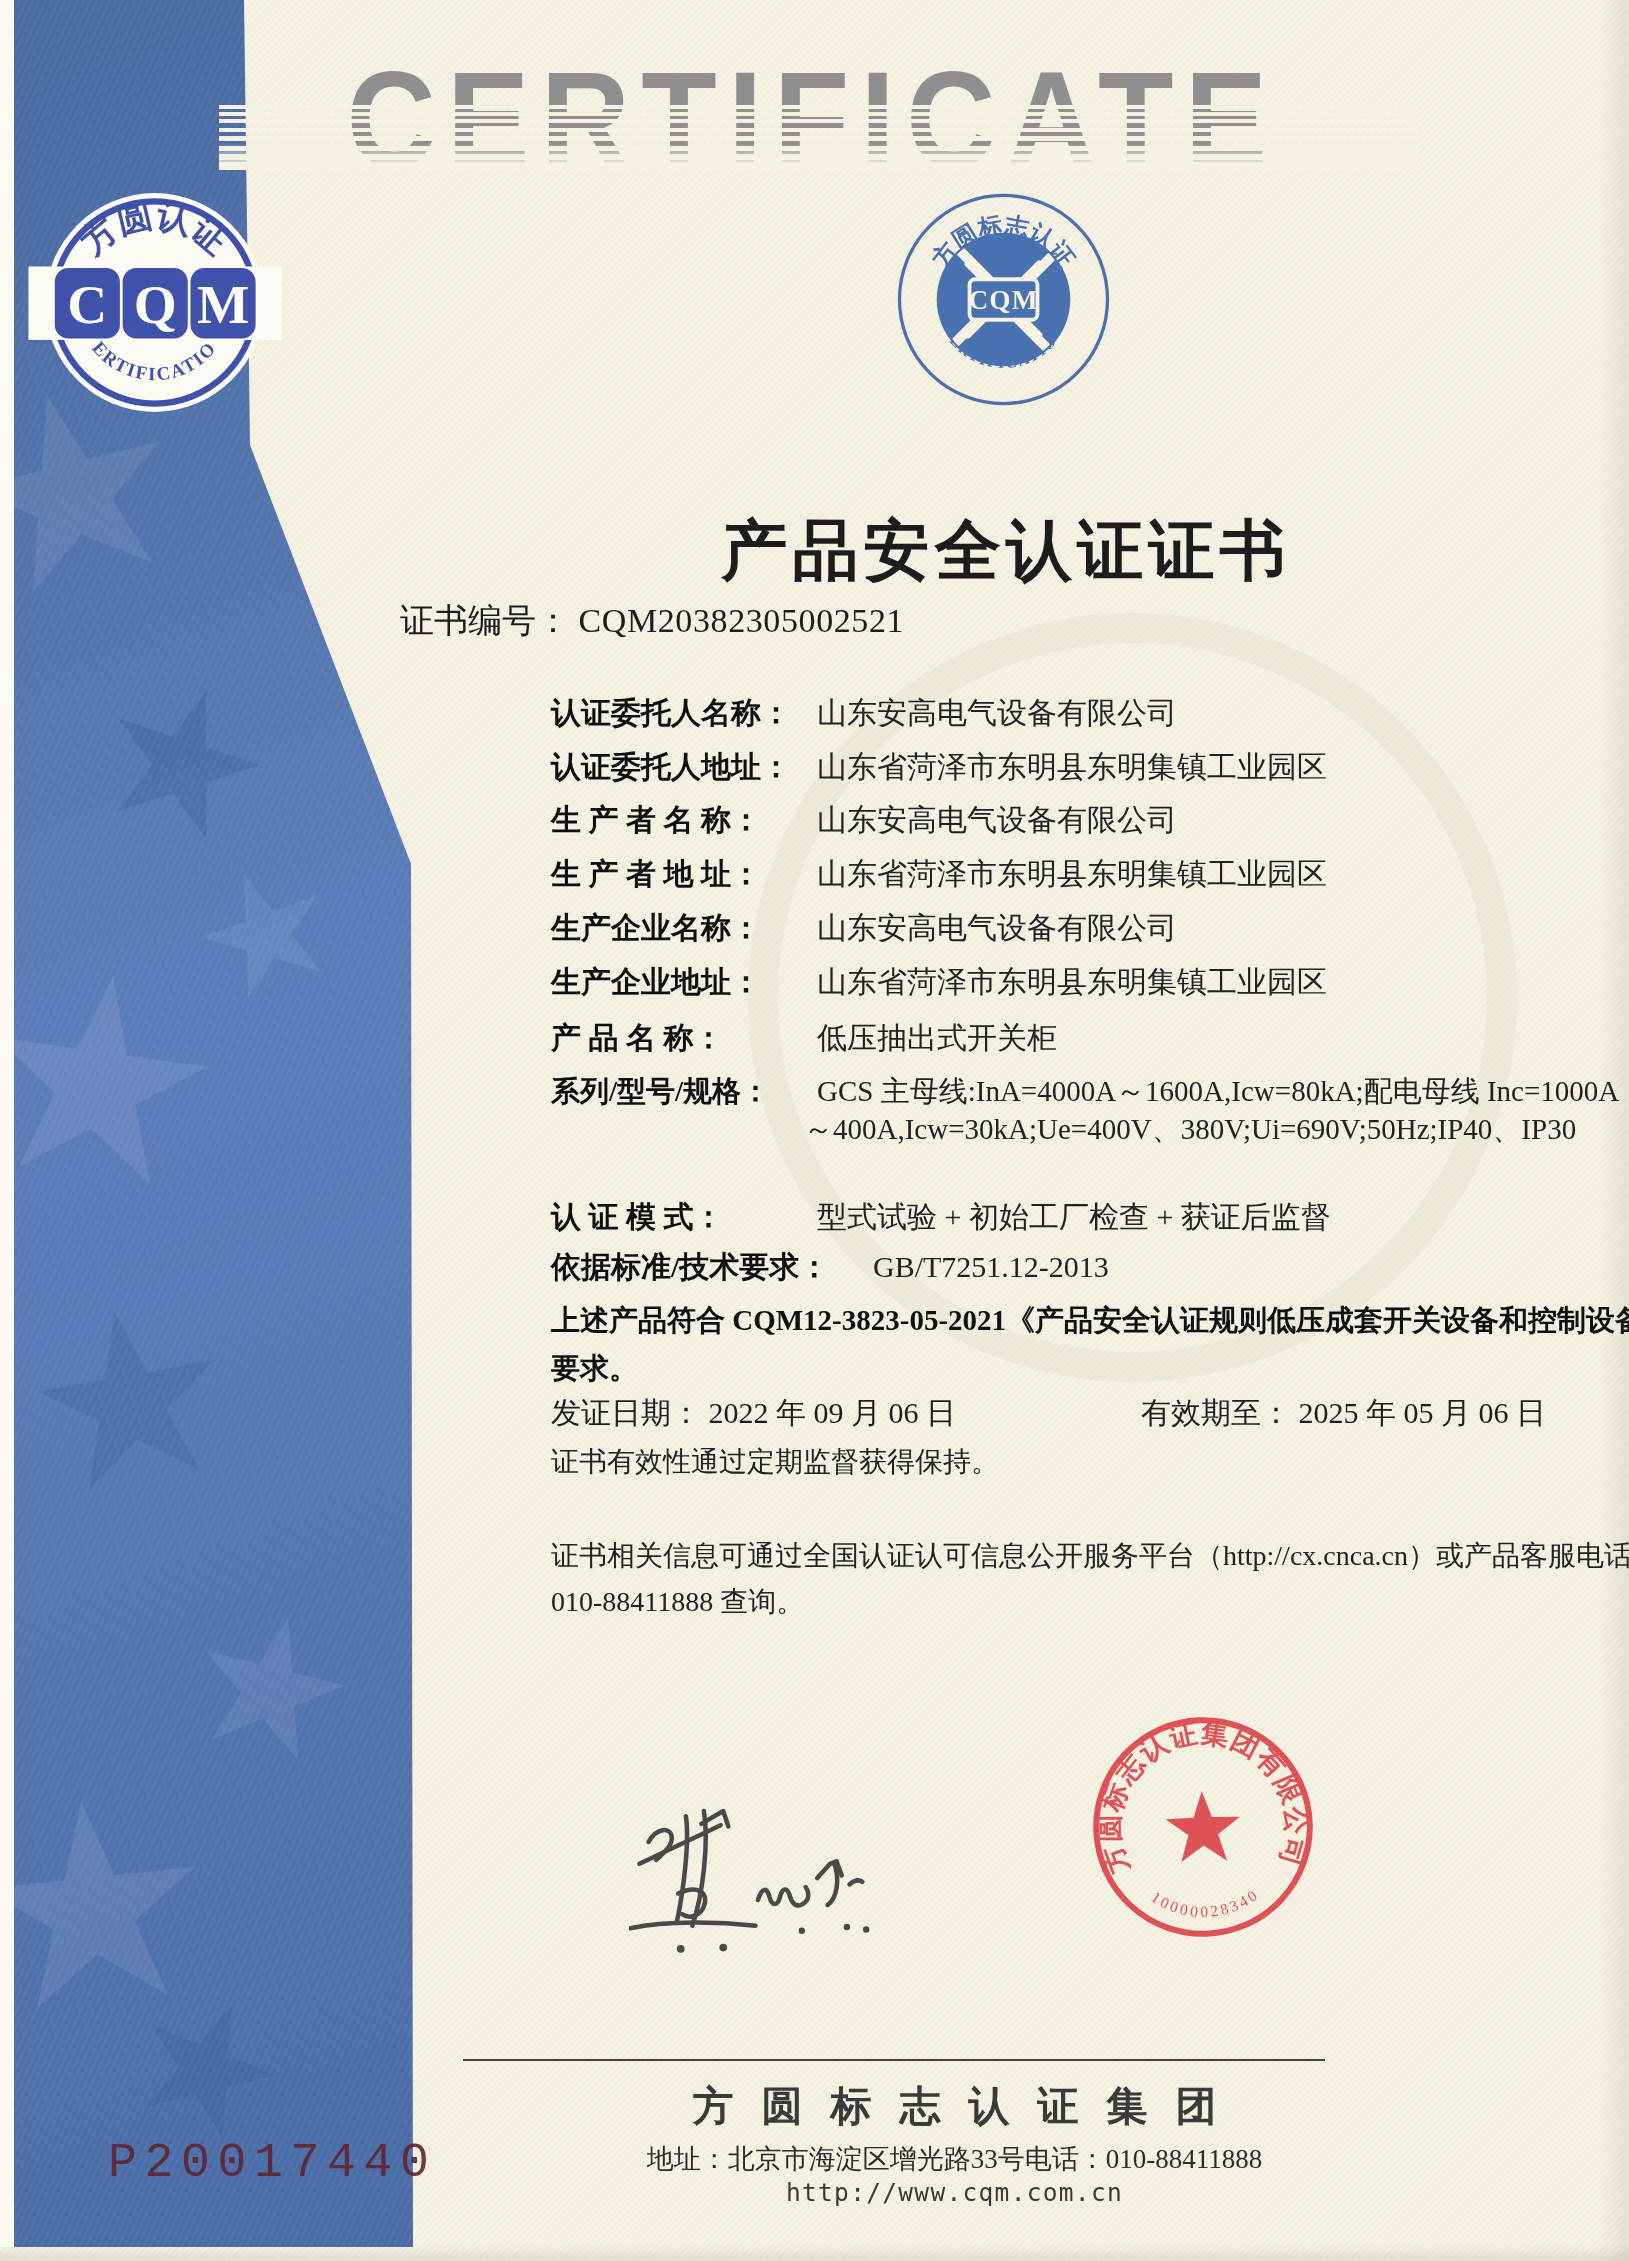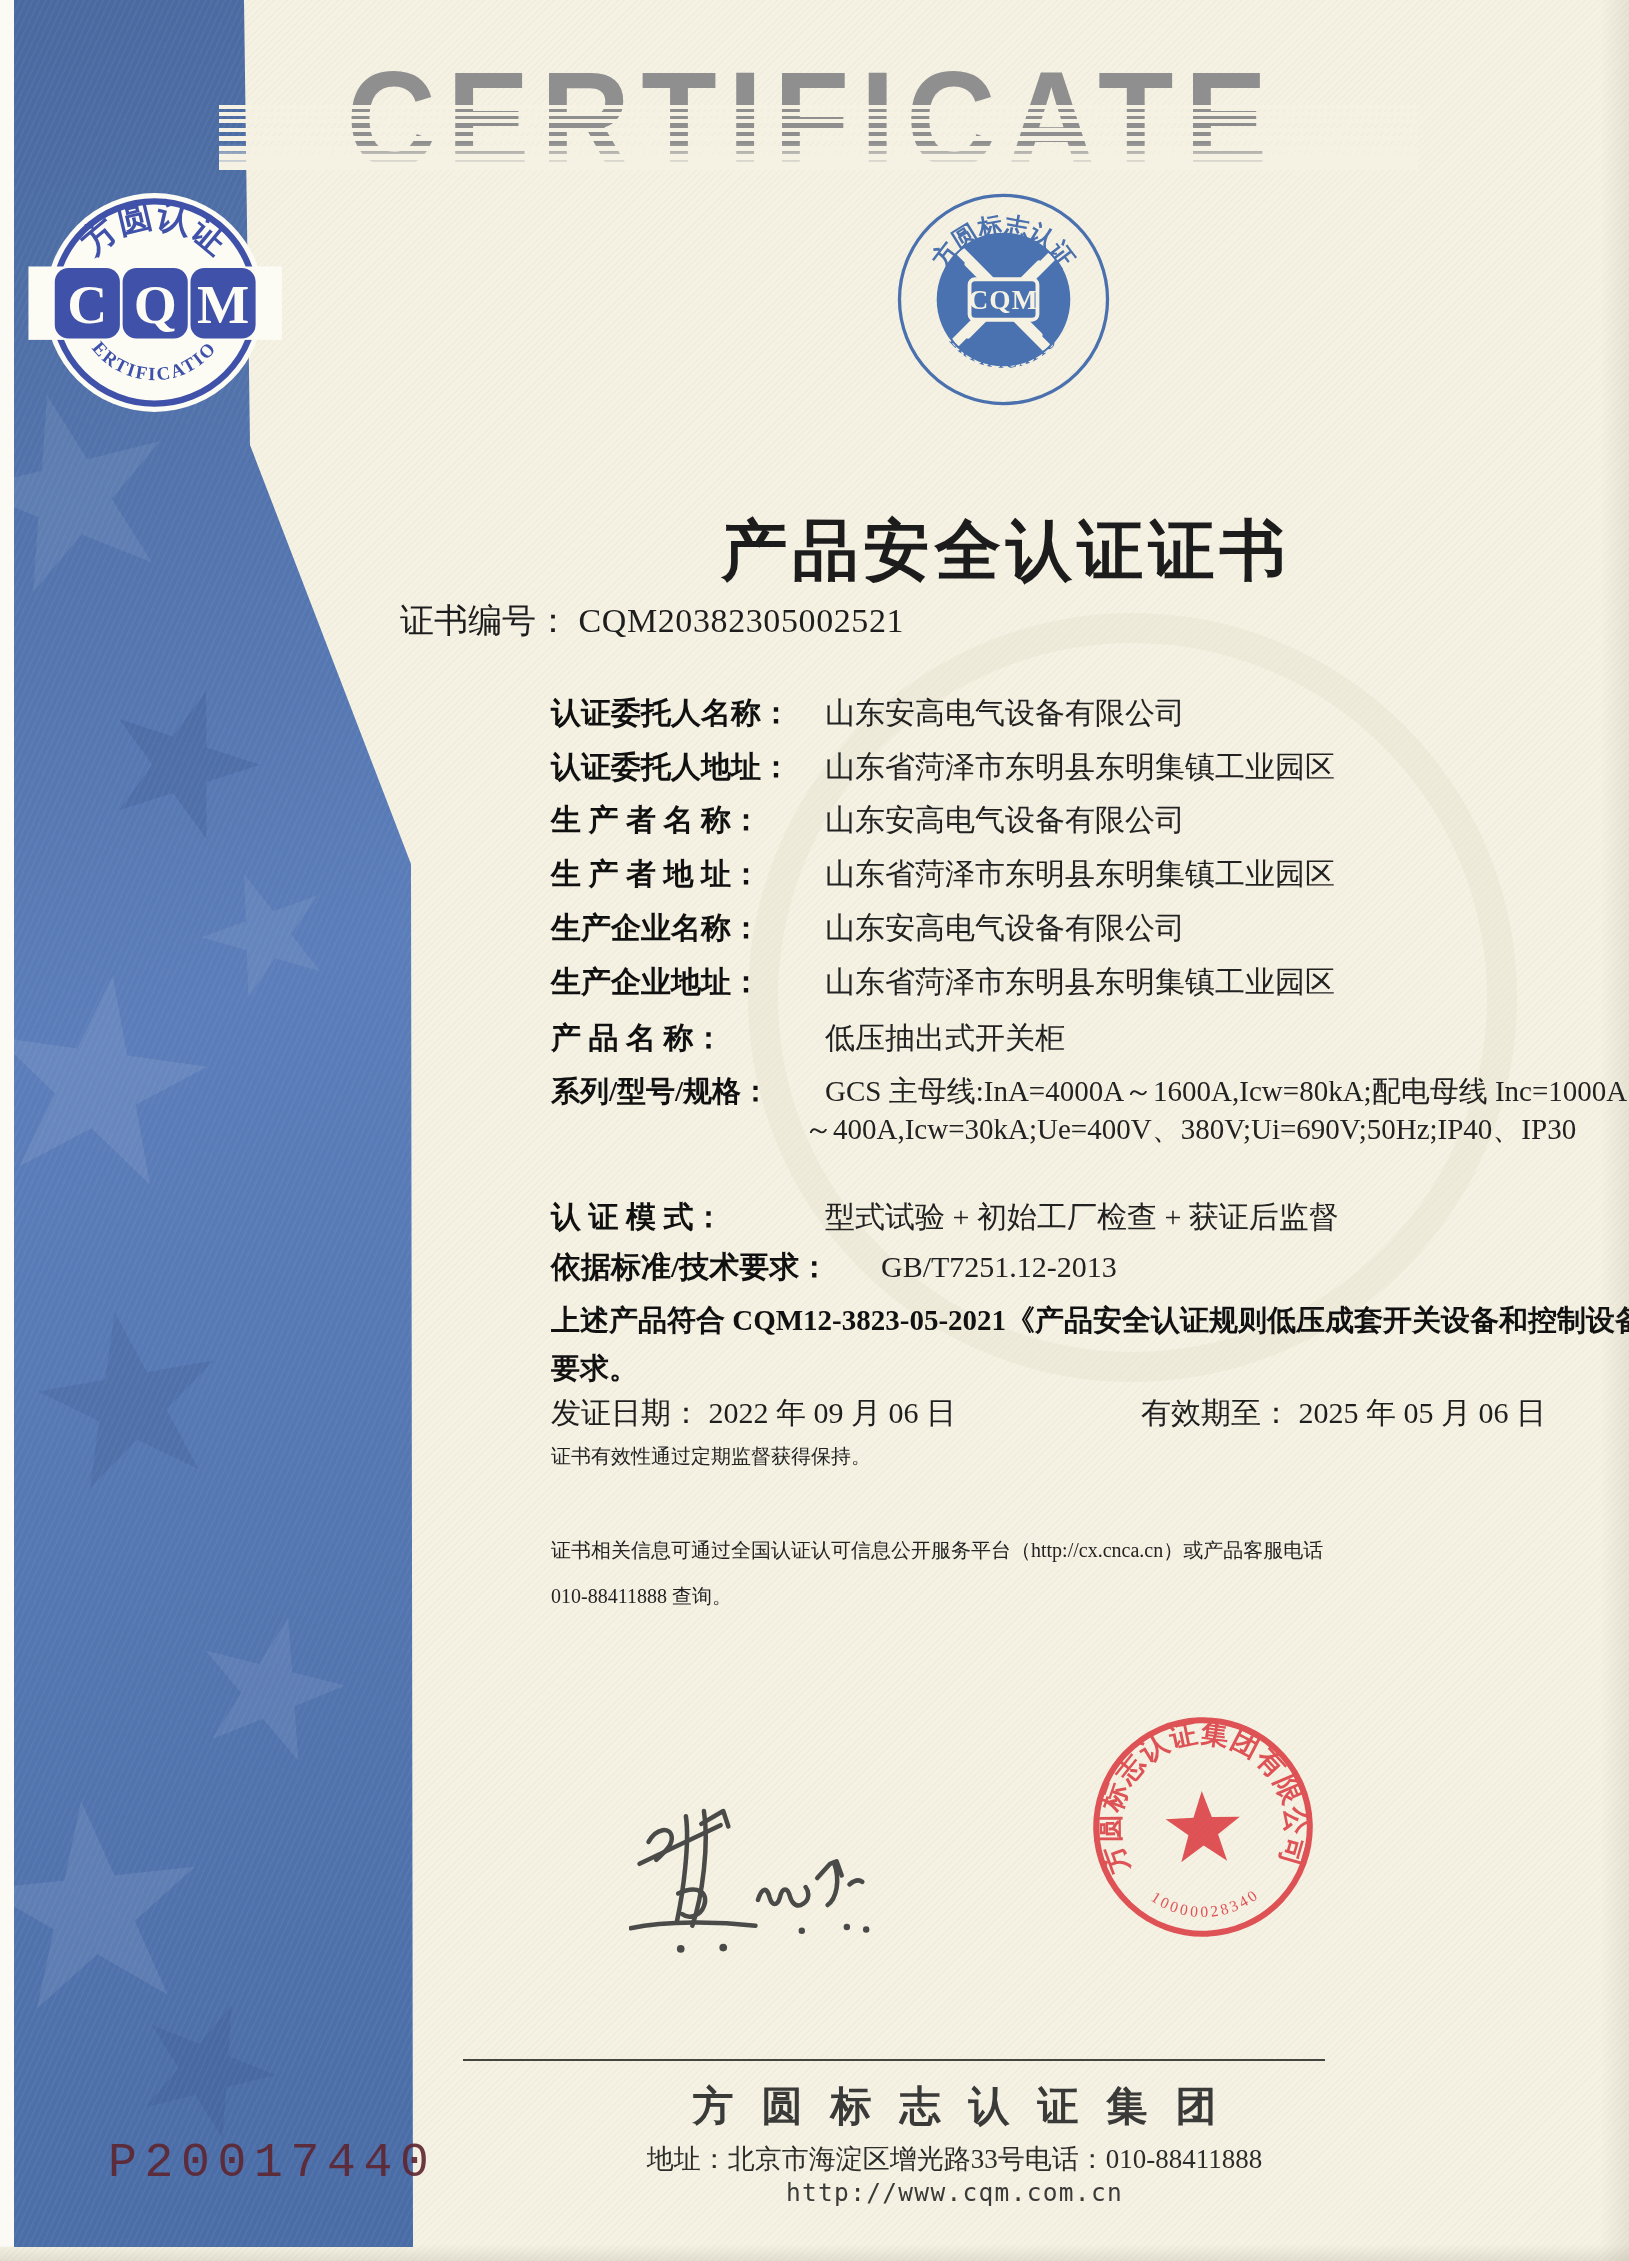--- a/index.html
+++ b/index.html
@@ -34,26 +34,26 @@
 
   
   .ghost-seal{position:absolute;left:748px;top:613px;width:709px;height:709px;border-radius:50%;
      border:30px solid rgba(170,158,120,0.07);}
 
   .title{position:absolute;left:400px;top:506px;width:1212px;text-align:center;
      font-family:"Liberation Sans",sans-serif;font-weight:900;font-size:66px;letter-spacing:5.2px;color:#1c1c1c;}
   .certno{position:absolute;left:400px;top:598px;width:1212px;text-align:left;font-size:34px;color:#1d1d1d;white-space:nowrap;}
   .certno .num{font-family:"Liberation Serif",serif;letter-spacing:0.6px;}
 
-  .frow{position:absolute;left:551px;white-space:nowrap;font-size:30px;line-height:37px;display:flex;gap:8px;}
+  .frow{position:absolute;left:551px;white-space:nowrap;font-size:30px;line-height:37px;display:flex;}
   .flabel{display:inline-block;width:266px;font-weight:700;color:#101010;flex:0 0 auto;}
   .fvalue{color:#222;}
   .wrap2{position:absolute;left:804px;font-size:29px;white-space:nowrap;color:#222;}
   .bold-line{position:absolute;left:551px;font-size:29px;font-weight:700;white-space:nowrap;color:#111;}
-  .note-line{position:absolute;left:551px;font-size:20px;white-space:nowrap;color:#222;font-family:Liberation Serif, serif;}
+  .note-line{position:absolute;left:551px;font-size:28px;white-space:nowrap;color:#222;font-family:Liberation Serif, serif;}
   .dates-row{position:absolute;left:551px;top:1393px;width:1006px;font-size:30px;white-space:nowrap;color:#1e1e1e;}
   .valid-part{position:absolute;left:590px;top:0;}
 
   
   .sig{position:absolute;left:629px;top:1802px;}
 
   
   .stamp{position:absolute;left:1083px;top:1707px;width:240px;height:240px;transform:rotate(-2deg);
      opacity:0.9;mix-blend-mode:multiply;}
 

